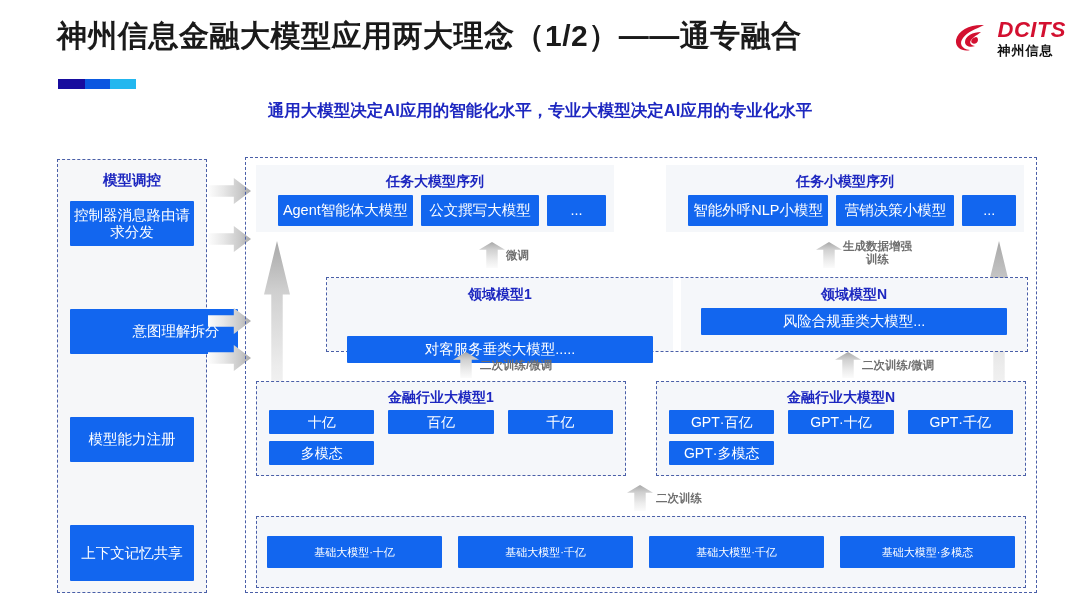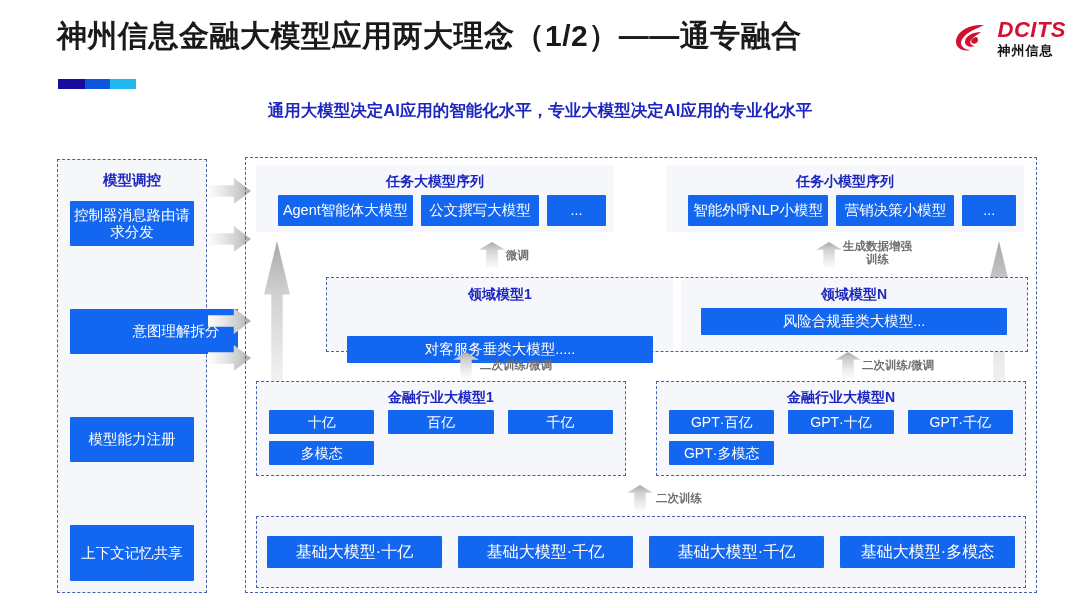--- a/index.html
+++ b/index.html
@@ -96,21 +96,21 @@
 
   .indwrap{position:absolute;left:10px;top:223px;width:768px;height:93px;}
   .ind-half{position:absolute;top:0;width:368px;height:93px;background:#f5f7fa;}
   .ind-l{left:0;}
   .ind-r{left:400px;}
   .ind-grid{position:absolute;left:12px;right:12px;top:28px;display:grid;grid-template-columns:1fr 1fr 1fr;gap:7px 14px;}
   .ind-grid .blue{height:24px;font-size:14px;}
 
   .basewrap{position:absolute;left:10px;top:358px;width:768px;height:70px;background:#f5f7fa;}
   .base-row{position:absolute;left:10px;right:10px;top:19px;height:32px;display:flex;gap:16px;}
-  .base-row .blue{flex:1;font-size:16px;}
+  .base-row .blue{flex:1;font-size:11px;}
 </style>
 </head>
 <body>
 
 <div class="slide">
 
   <div class="title">神州信息金融大模型应用两大理念（1/2）——通专融合</div>
   <div class="title-rule">
     <i class="tr1"></i>
     <i class="tr2"></i>

